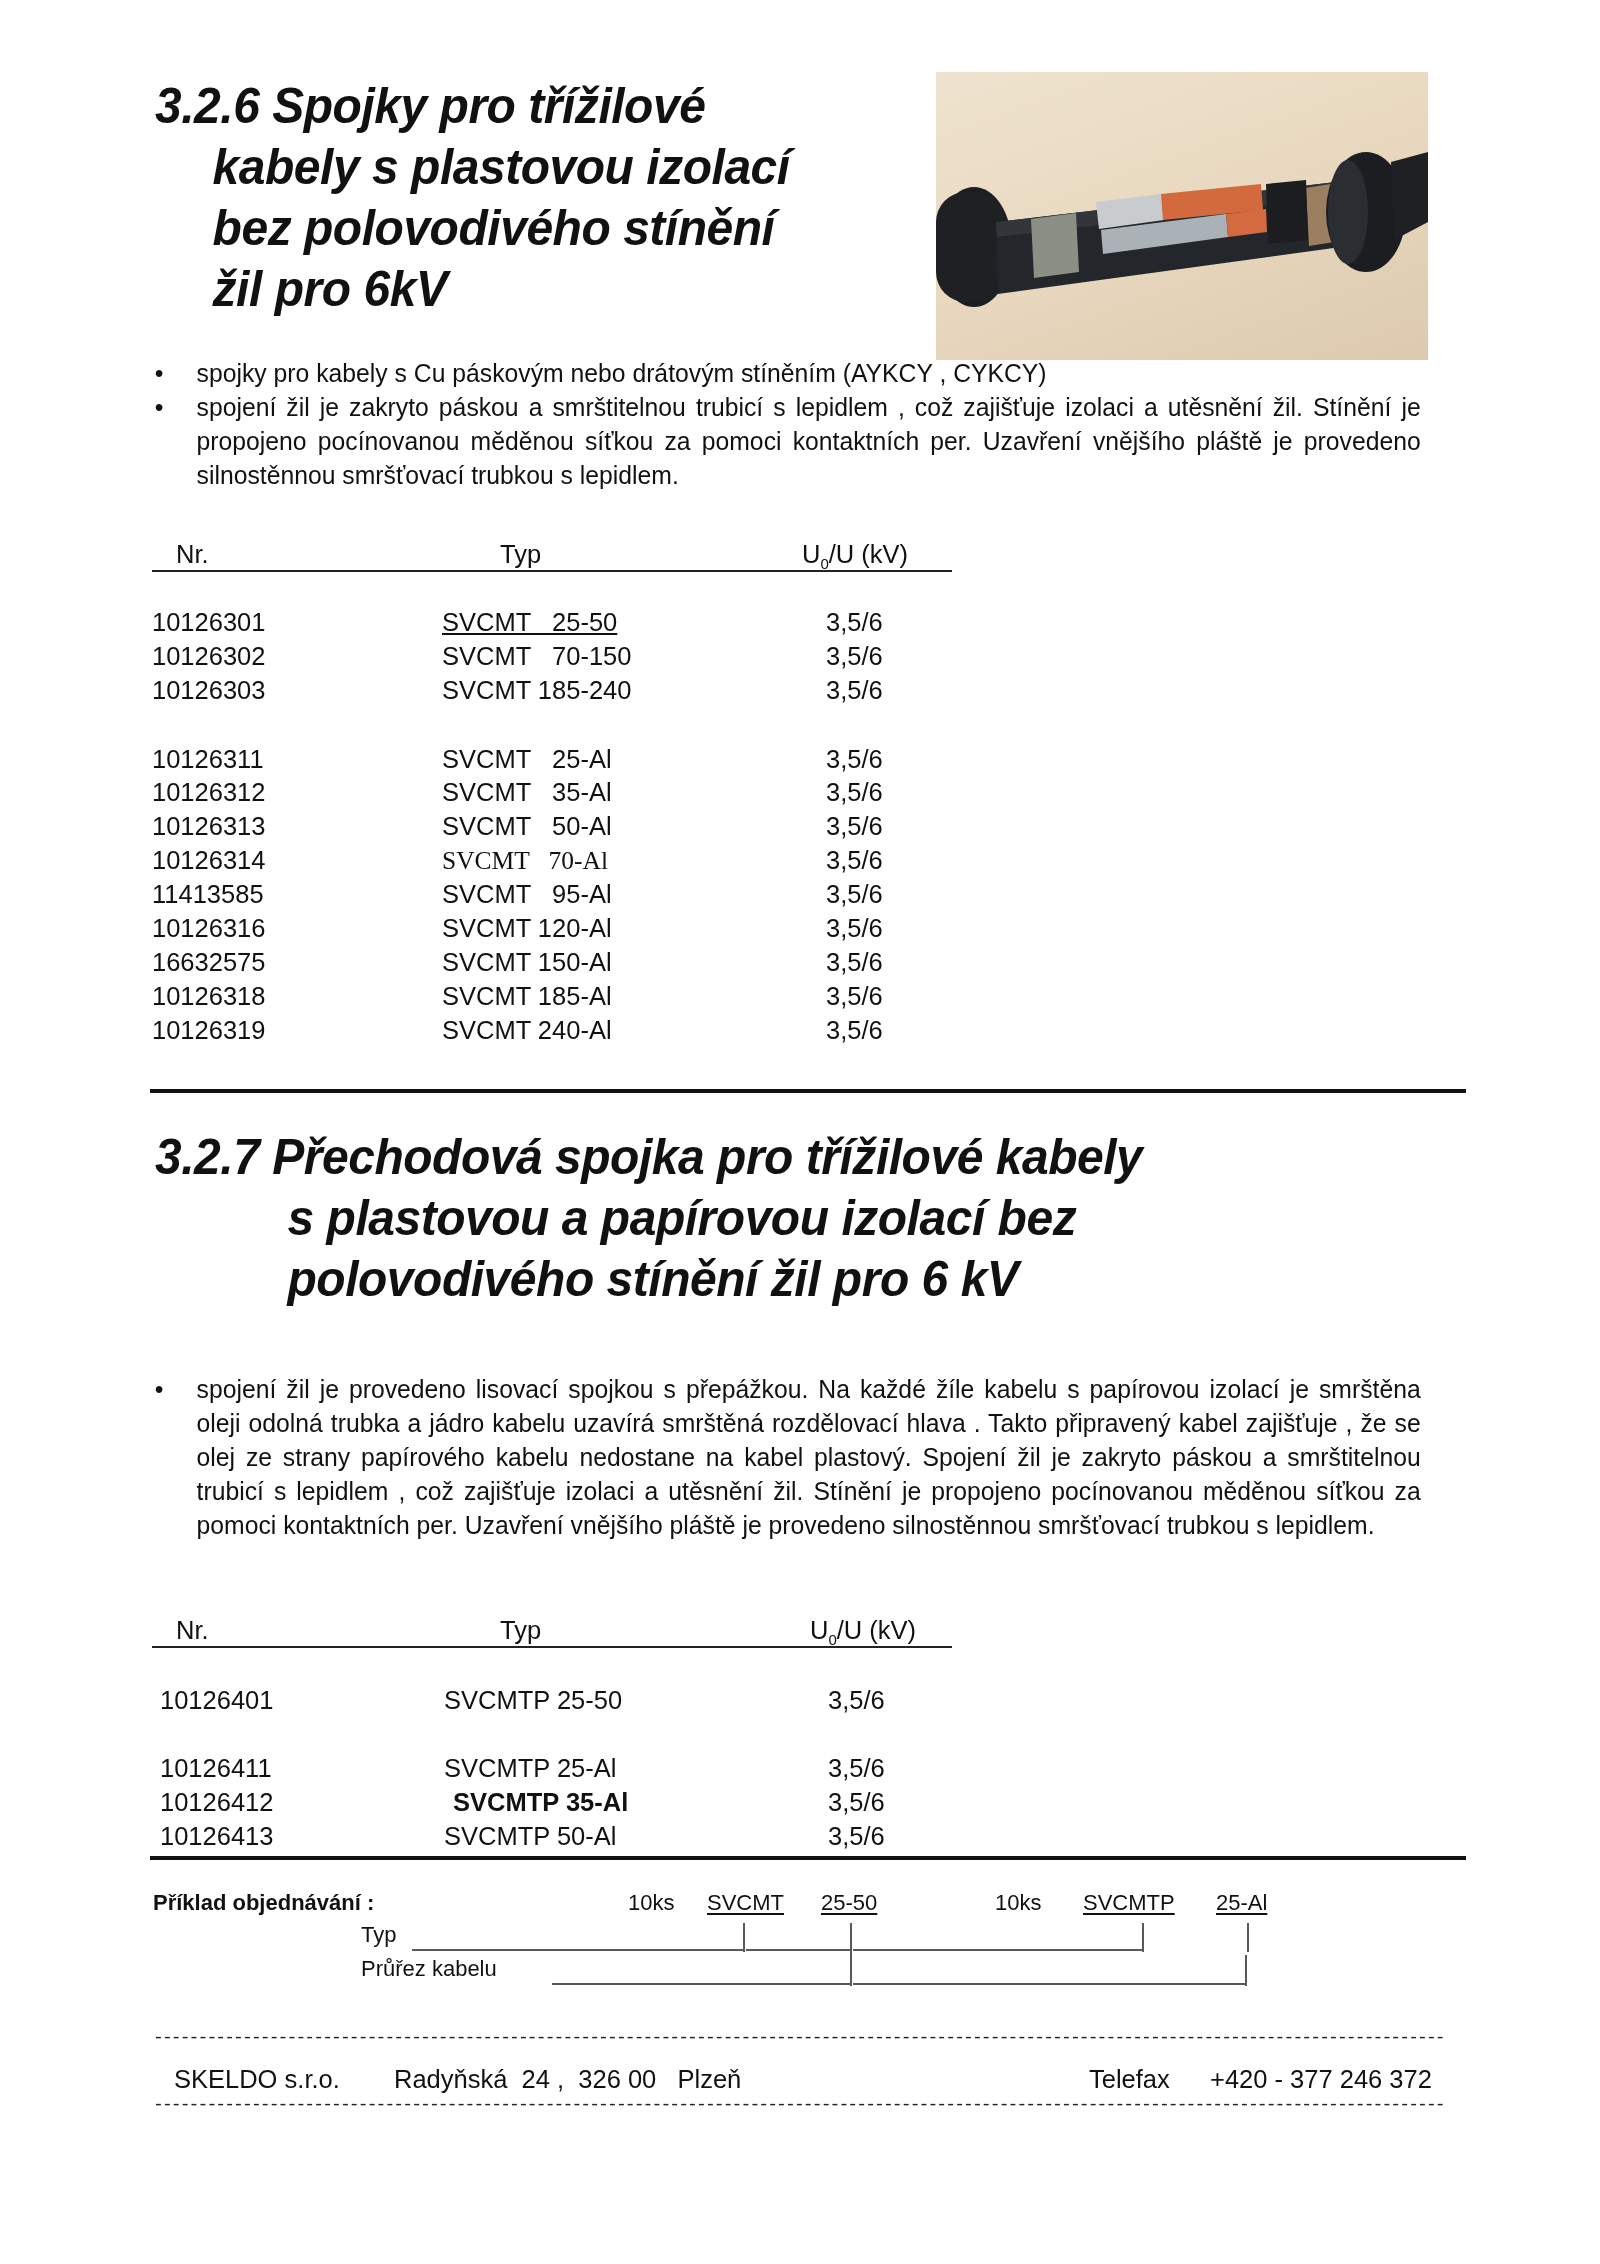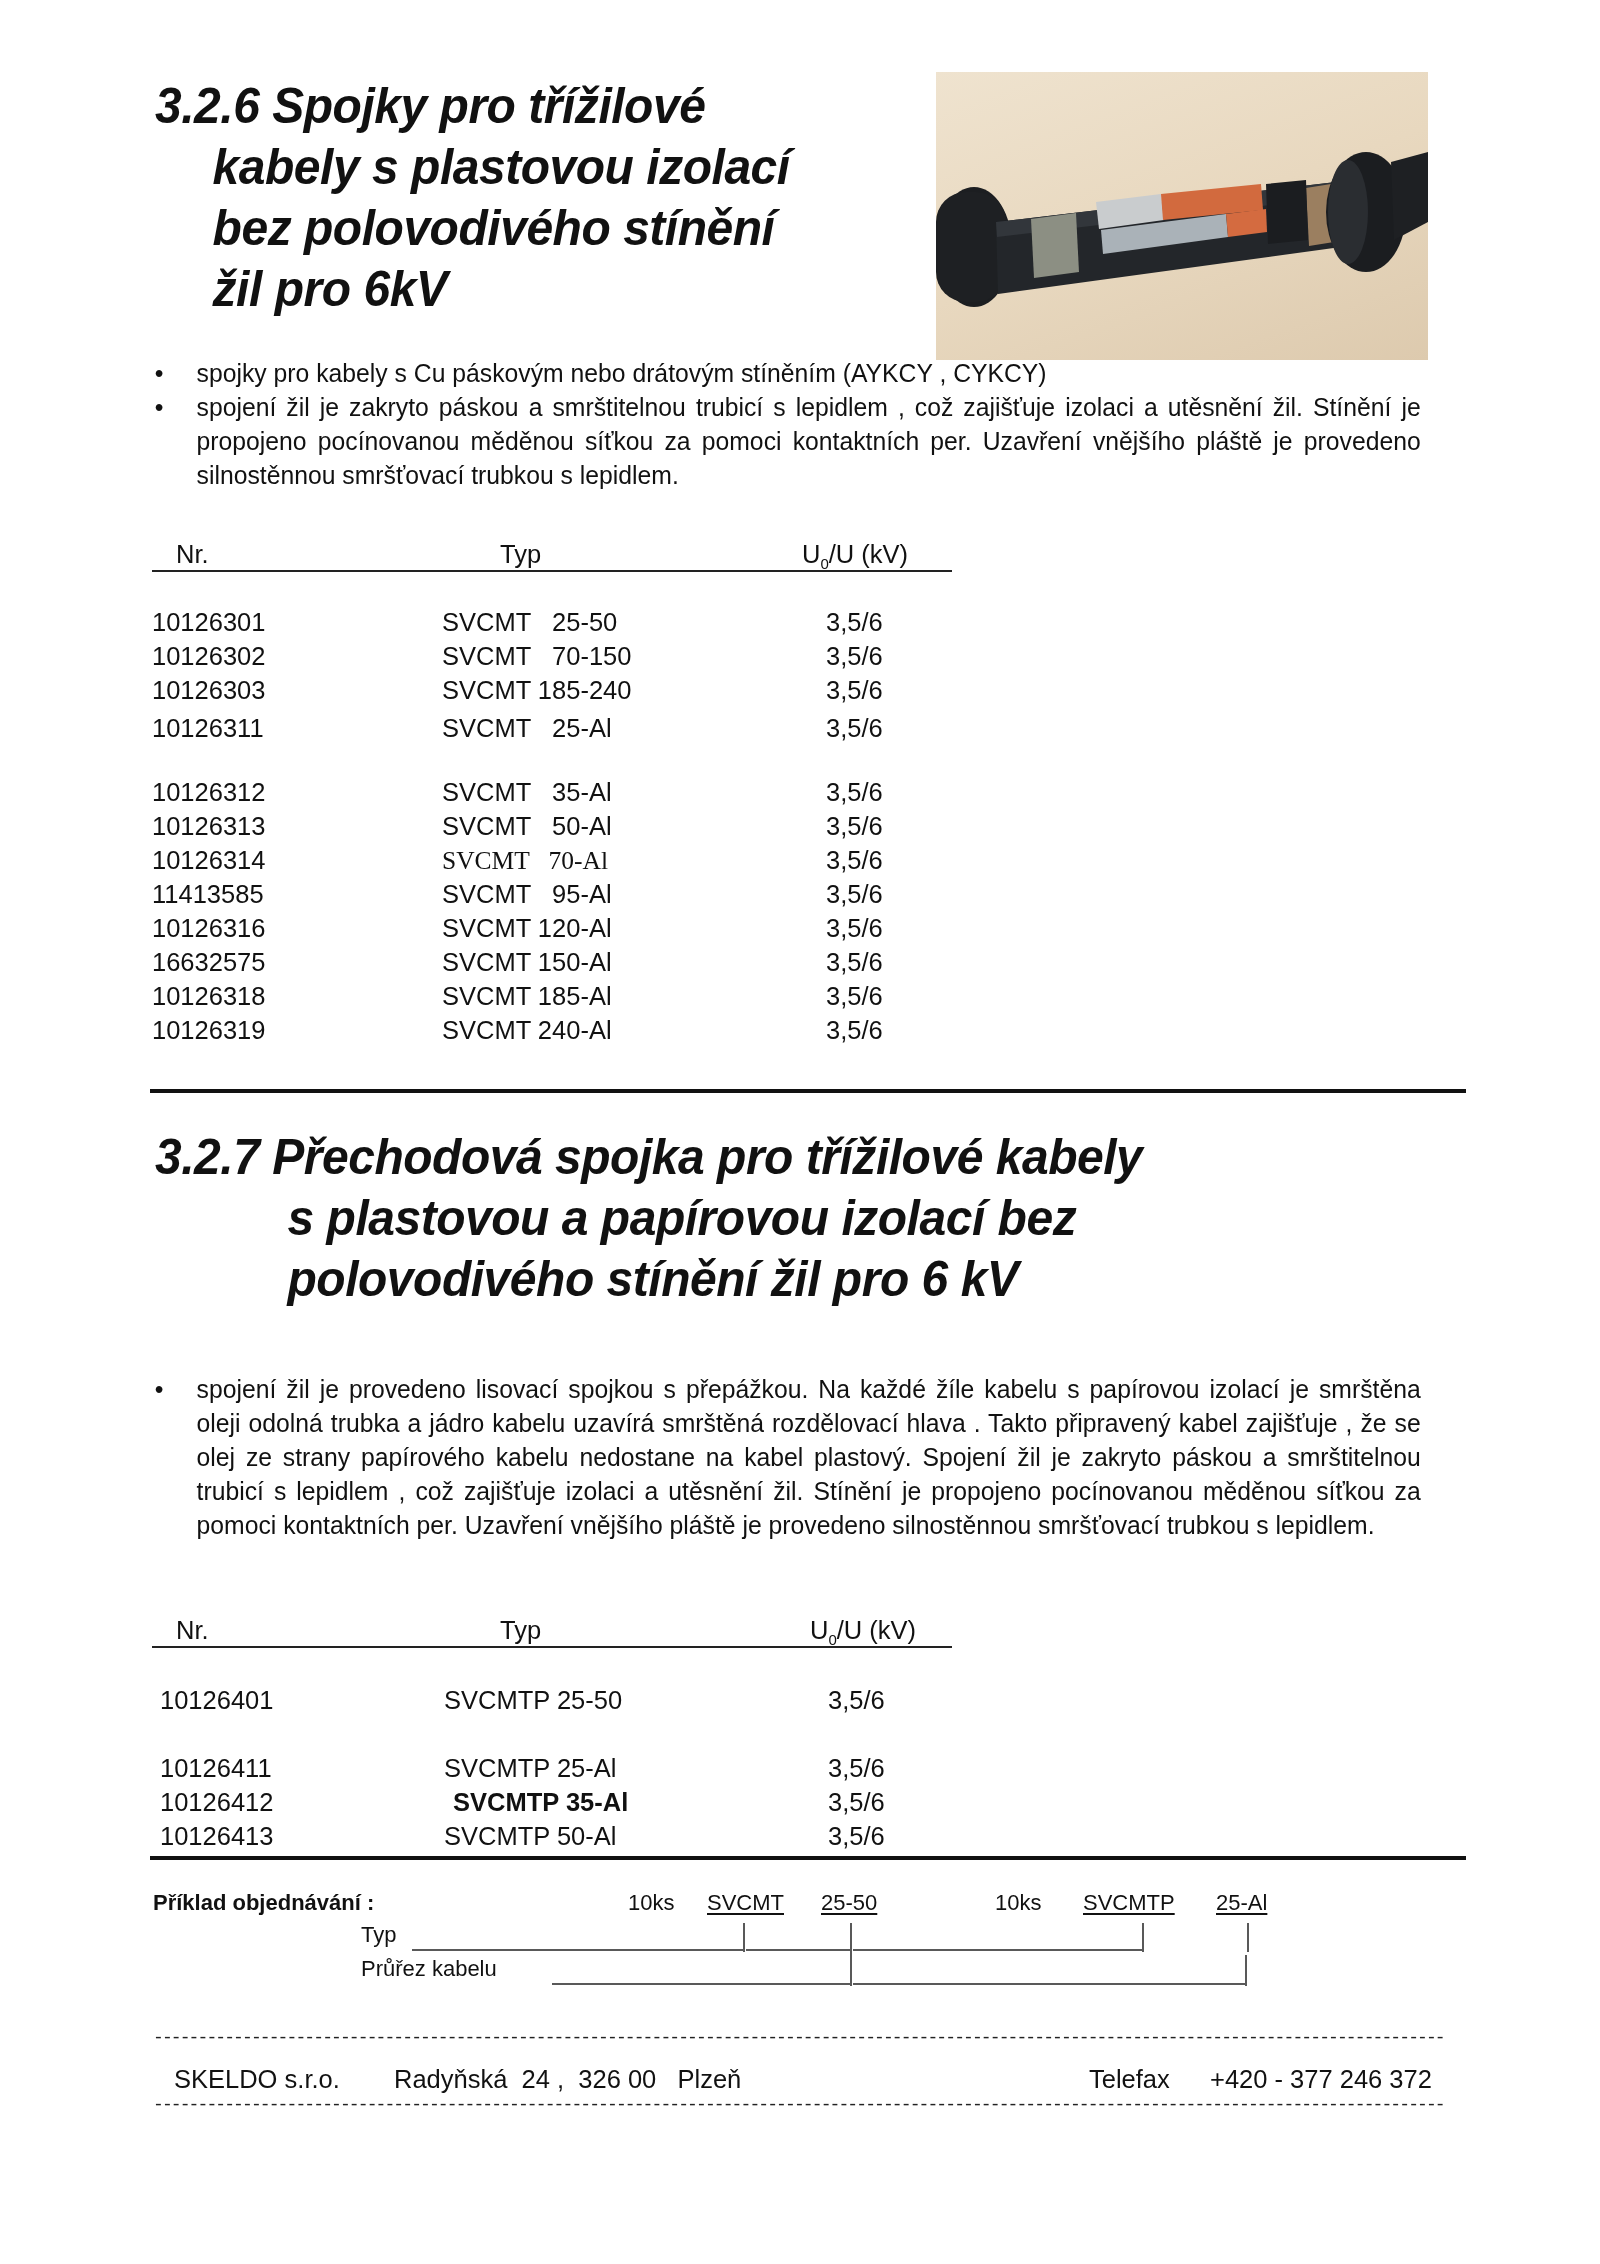--- a/index.html
+++ b/index.html
@@ -73,34 +73,34 @@
 <div class="abs tbl-head" style="left:152px;top:540px;width:800px;height:34px;">
   <span class="col" style="left:24px">Nr.</span>
   <span class="col" style="left:348px">Typ</span>
   <span class="col" style="left:650px"><span>U</span><span class="sub">0</span><span>/U (kV)</span></span>
 </div>
 <div class="abs hr-thin" style="left:152px;top:570px;width:800px;"></div>
 
 <div id="table1">
     <div class="row" style="left: 152px; top: 608px; width: 800px;">
       <span class="col" style="left: 0px;">10126301</span>
-      <span class="col" style="left: 290px;">SVCMT   25-50</span>
+      <span class="col" style="left: 290px; text-decoration: underline;">SVCMT   25-50</span>
       <span class="col" style="left: 674px;">3,5/6</span>
     </div>
     <div class="row" style="left: 152px; top: 642px; width: 800px;">
       <span class="col" style="left: 0px;">10126302</span>
       <span class="col" style="left: 290px;">SVCMT   70-150</span>
       <span class="col" style="left: 674px;">3,5/6</span>
     </div>
     <div class="row" style="left: 152px; top: 676px; width: 800px;">
       <span class="col" style="left: 0px;">10126303</span>
       <span class="col" style="left: 290px;">SVCMT 185-240</span>
       <span class="col" style="left: 674px;">3,5/6</span>
     </div>
-    <div class="row" style="left: 152px; top: 714px; width: 800px;">
+    <div class="row" style="left: 152px; top: 745px; width: 800px;">
       <span class="col" style="left: 0px;">10126311</span>
       <span class="col" style="left: 290px;">SVCMT   25-Al</span>
       <span class="col" style="left: 674px;">3,5/6</span>
     </div>
     <div class="row" style="left: 152px; top: 778px; width: 800px;">
       <span class="col" style="left: 0px;">10126312</span>
       <span class="col" style="left: 290px;">SVCMT   35-Al</span>
       <span class="col" style="left: 674px;">3,5/6</span>
     </div>
     <div class="row" style="left: 152px; top: 812px; width: 800px;">

